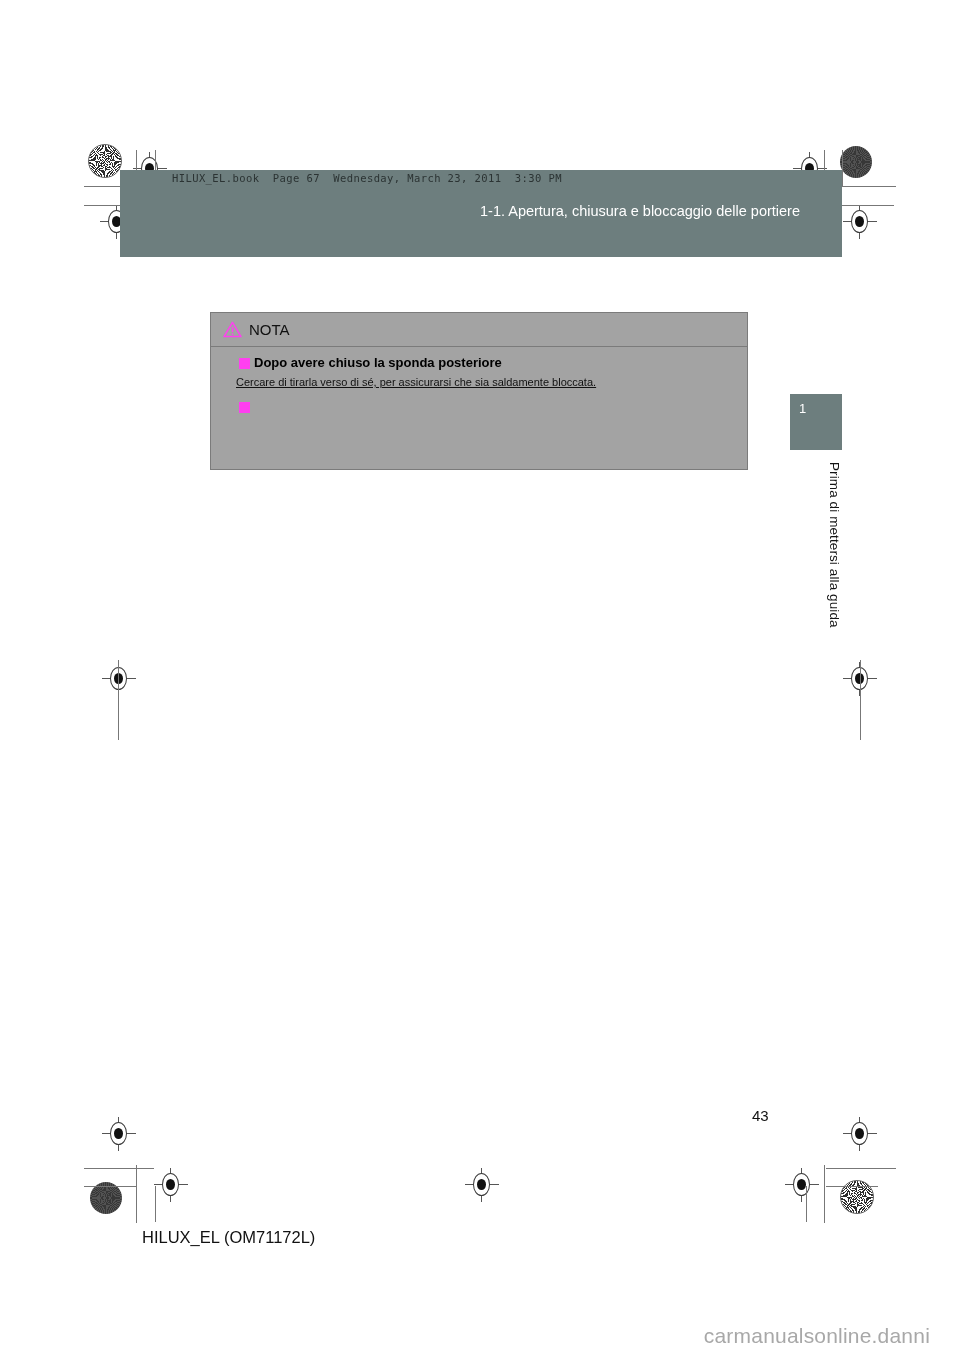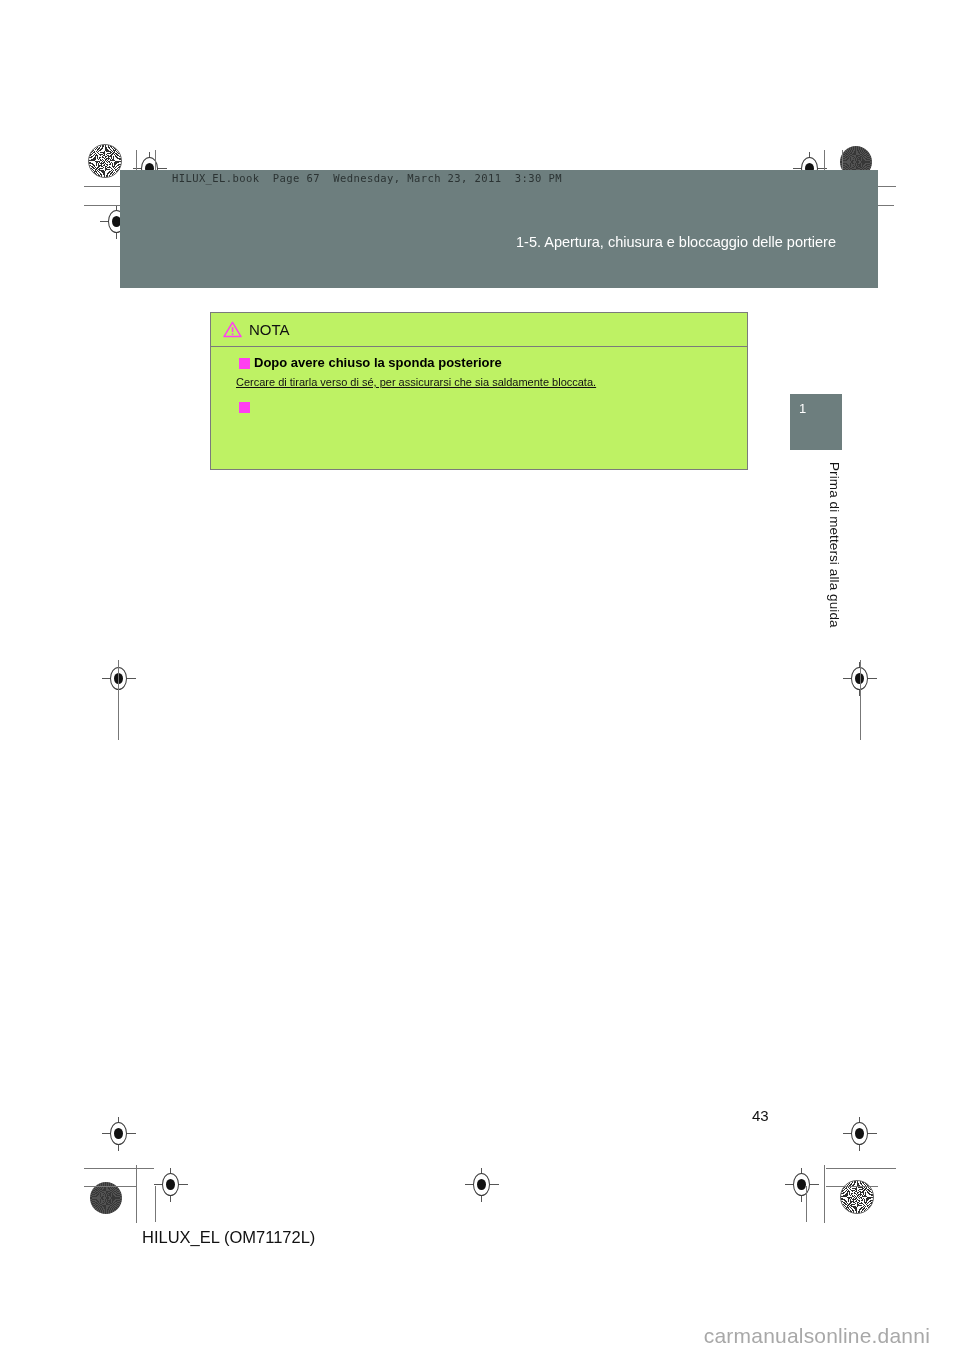--- a/index.html
+++ b/index.html
@@ -87,23 +87,22 @@
     width: 1px;
     background: #777;
   }
 
   
   #header-band {
     position: absolute;
     left: 120px;
     top: 170px;
     width: 722px;
-    height: 118px;
+    height: 87px;
     background: #6d7e7e;
-    padding-left: 36px;
   }
   #header-filename {
     position: absolute;
     left: 52px;
     top: 2px;
     font-family: "DejaVu Sans Mono", "Liberation Mono", monospace;
     font-size: 10.5px;
     letter-spacing: 0.4px;
     color: #2b3333;
     white-space: pre;
@@ -149,21 +148,21 @@
 
   
   #nota-box {
     position: absolute;
     left: 210px;
     top: 312px;
     width: 538px;
     height: 158px;
     border: 1.5px solid #7b7b7b;
     box-sizing: border-box;
-    background: #bef264;
+    background: #a3a3a3;
   }
   #nota-head {
     position: relative;
     height: 33px;
     border-bottom: 1.5px solid #7b7b7b;
     display: flex;
     align-items: center;
     padding-left: 12px;
   }
   #nota-warning-icon {
@@ -330,21 +329,21 @@
   <div class="rule-h" style="left:826px; top:1168px; width:70px;"></div>
   <div class="rule-h" style="left:826px; top:1186px; width:52px;"></div>
   <div class="rule-v" style="left:824px; top:1165px; height:58px;"></div>
   <div class="rule-v" style="left:806px; top:1186px; height:36px;"></div>
 
   <div class="rule-v" style="left:118px; top:660px; height:80px;"></div>
   <div class="rule-v" style="left:860px; top:660px; height:80px;"></div>
 
   <div id="header-band">
     <div id="header-filename">HILUX_EL.book  Page 67  Wednesday, March 23, 2011  3:30 PM</div>
-    <div id="header-title">1-5. Apertura, chiusura e bloccaggio delle portiere</div>
+    <div id="header-title">1-1. Apertura, chiusura e bloccaggio delle portiere</div>
   </div>
 
   <div id="chapter-tab">
     <span id="chapter-tab-number">1</span>
   </div>
   <div id="chapter-tab-label">Prima di mettersi alla guida</div>
 
   <div id="nota-box">
 
     <div id="nota-head">

